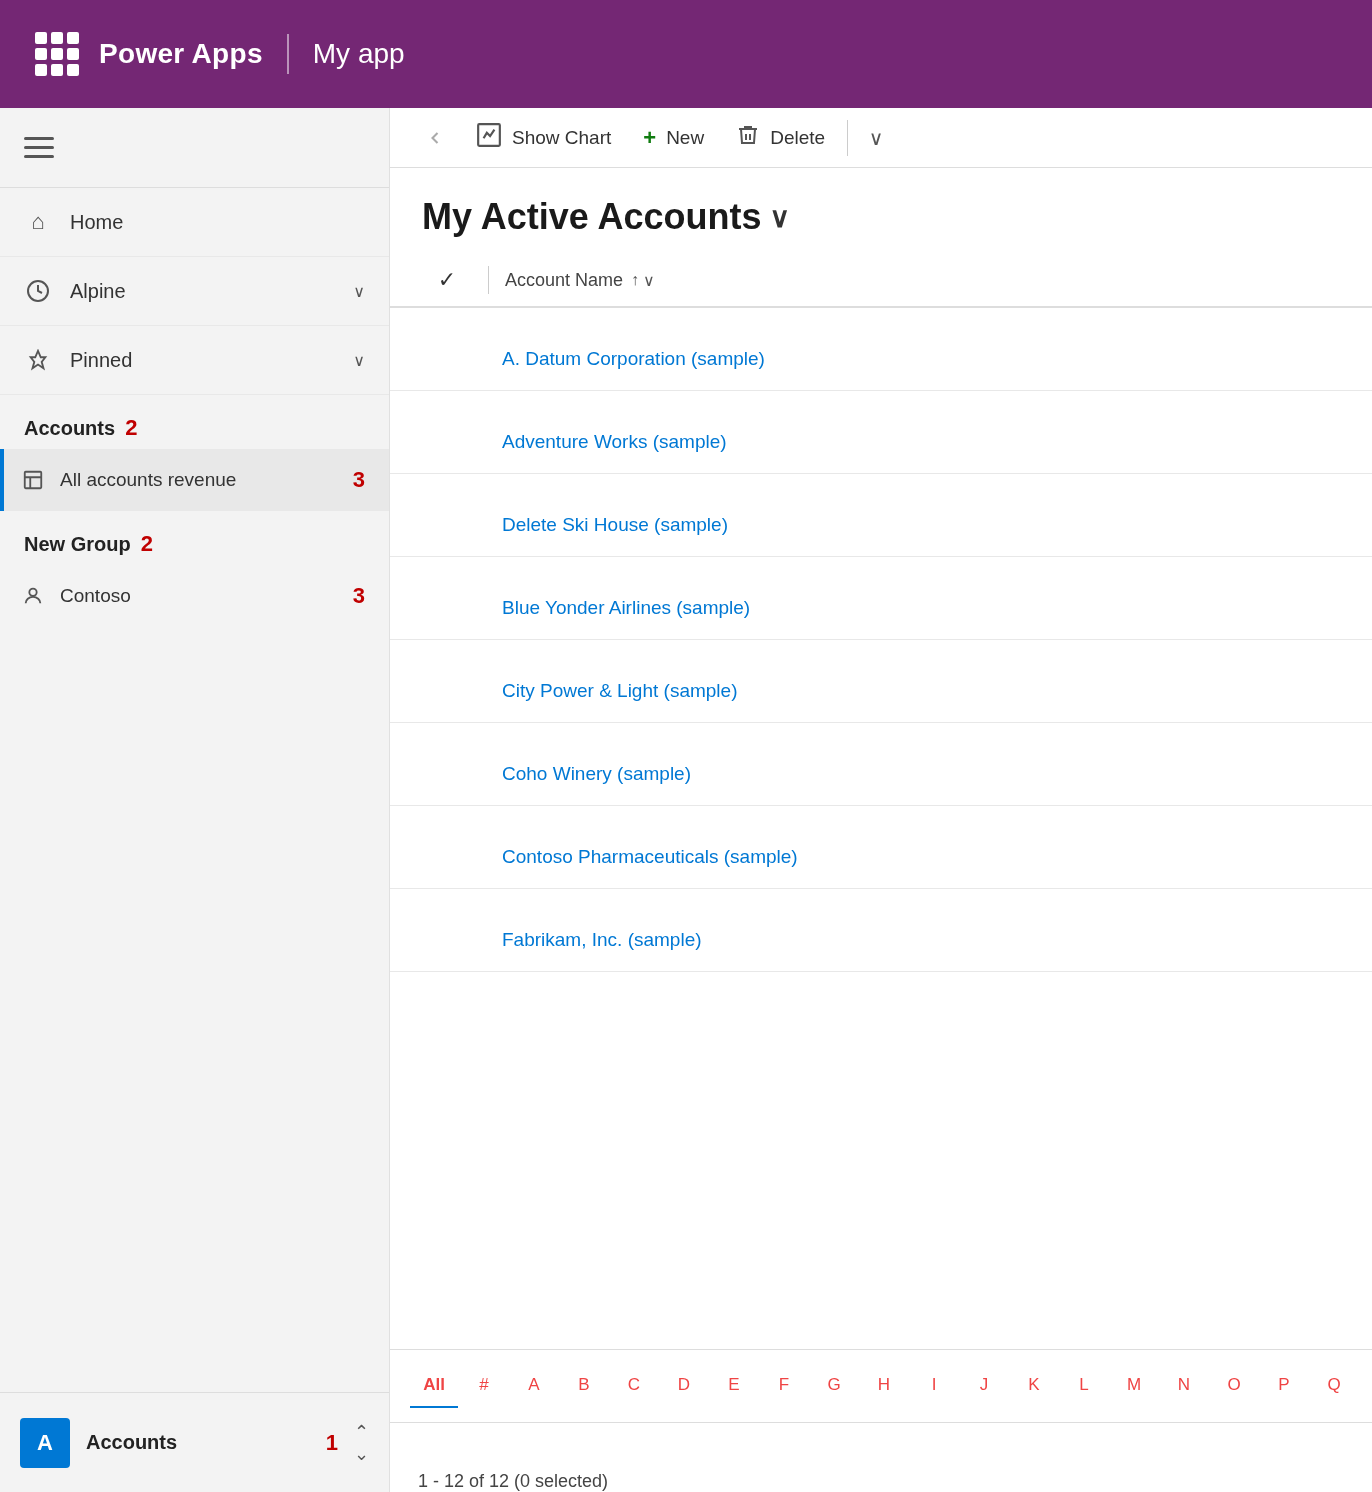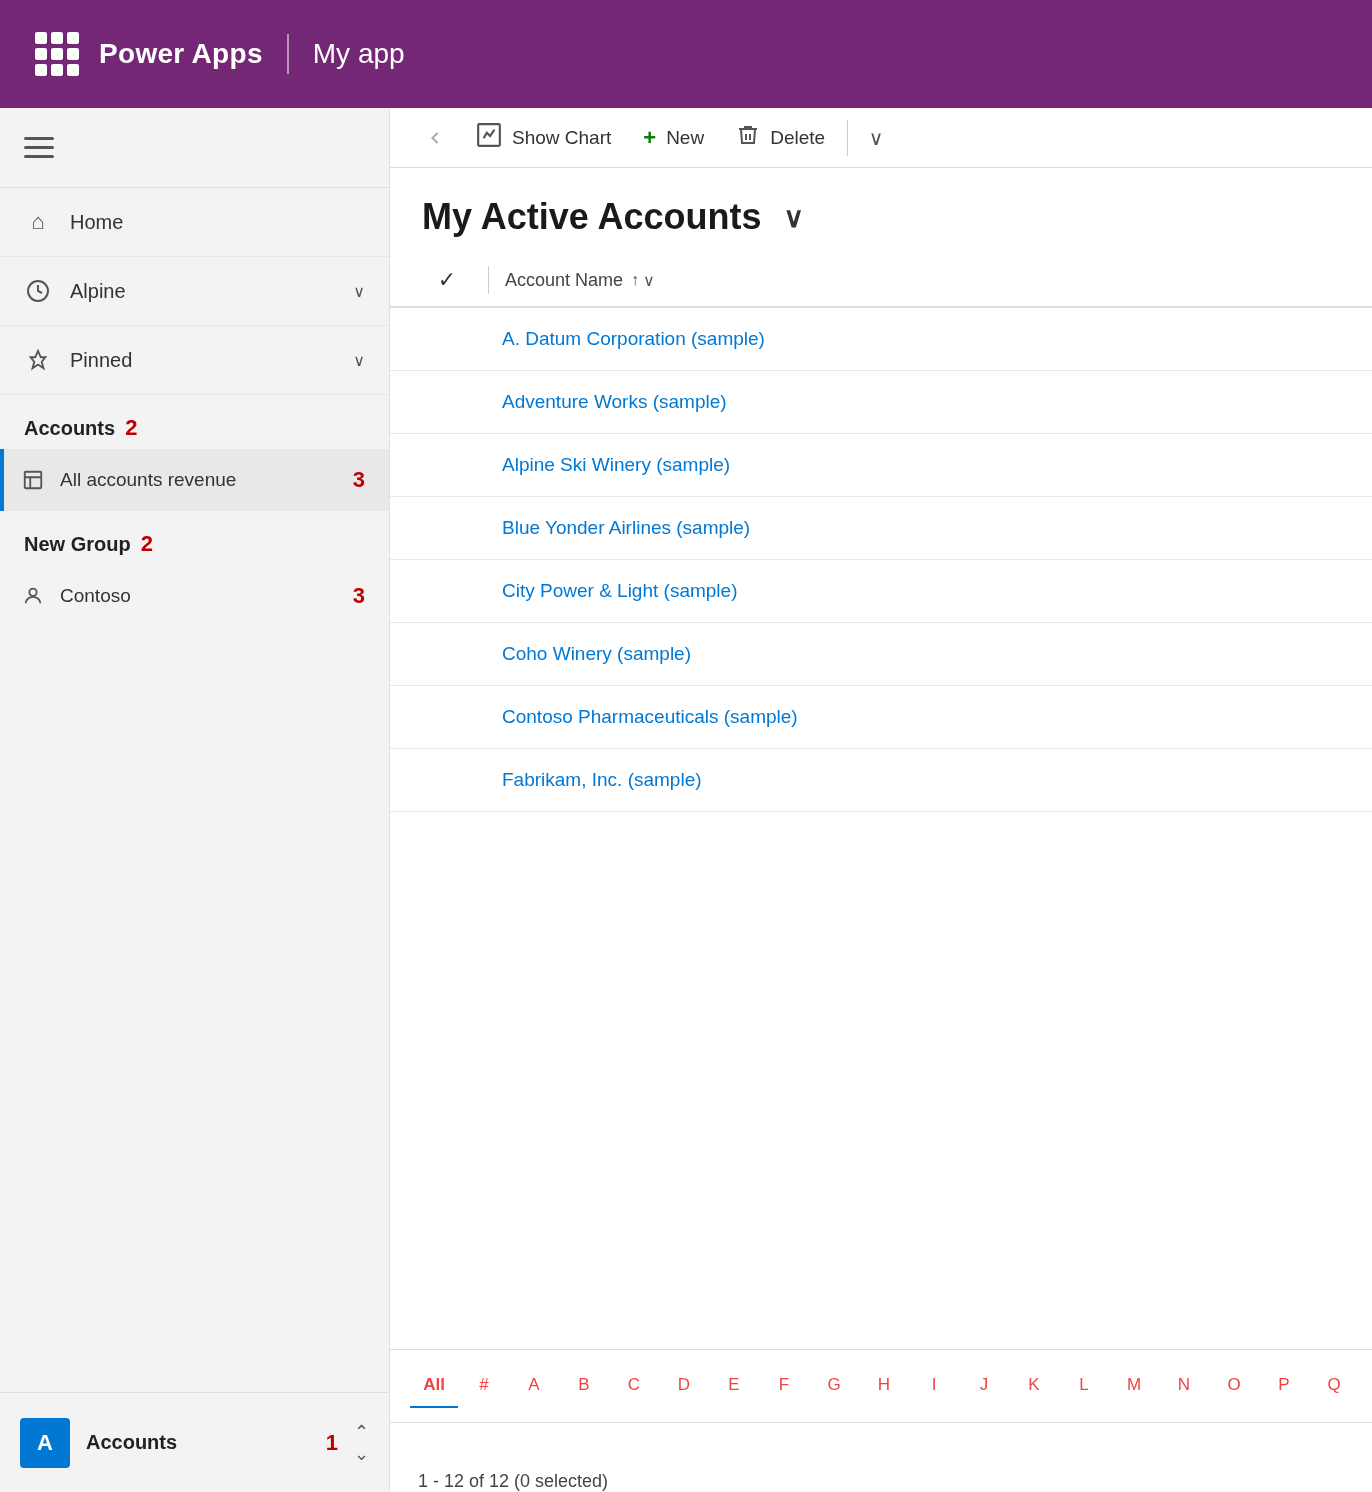--- a/index.html
+++ b/index.html
@@ -263,21 +263,21 @@
     .content-header {
       padding: 28px 32px 16px 32px;
       flex-shrink: 0;
     }
     .content-title {
       font-size: 36px;
       font-weight: 700;
       color: #1a1a1a;
       display: flex;
       align-items: center;
-      gap: 22px;
+      gap: 8px;
     }
     .title-chevron { font-size: 28px; color: #333; cursor: pointer; }
 
     
     .table-container {
       flex: 1;
       overflow: hidden;
       display: flex;
       flex-direction: column;
     }
@@ -308,20 +308,21 @@
     .sort-arrows { display: flex; align-items: center; gap: 4px; color: #555; }
     .sort-arrow { font-size: 16px; cursor: pointer; }
 
     .table-body { flex: 1; overflow-y: auto; }
     .table-row {
       display: flex;
       align-items: center;
       padding: 20px 32px;
       border-bottom: 1px solid #e8e8e8;
       cursor: pointer;
+      margin-top: 20px;
     }
     .row-spacer { width: 80px; flex-shrink: 0; }
     .row-link {
       font-size: 19px;
       color: #0078d4;
       text-decoration: none;
     }
 
     
     .alpha-pagination {
@@ -537,21 +538,21 @@
       <div class="table-row">
       <div class="row-spacer"></div>
       <a class="row-link" href="#">A. Datum Corporation (sample)</a>
     </div>
           <div class="table-row">
       <div class="row-spacer"></div>
       <a class="row-link" href="#">Adventure Works (sample)</a>
     </div>
           <div class="table-row">
       <div class="row-spacer"></div>
-      <a class="row-link" href="#">Alpine Ski Winery (sample)</a>
+      <a class="row-link" href="#">Delete Ski House (sample)</a>
     </div>
           <div class="table-row">
       <div class="row-spacer"></div>
       <a class="row-link" href="#">Blue Yonder Airlines (sample)</a>
     </div>
           <div class="table-row">
       <div class="row-spacer"></div>
       <a class="row-link" href="#">City Power &amp; Light (sample)</a>
     </div>
           <div class="table-row">

